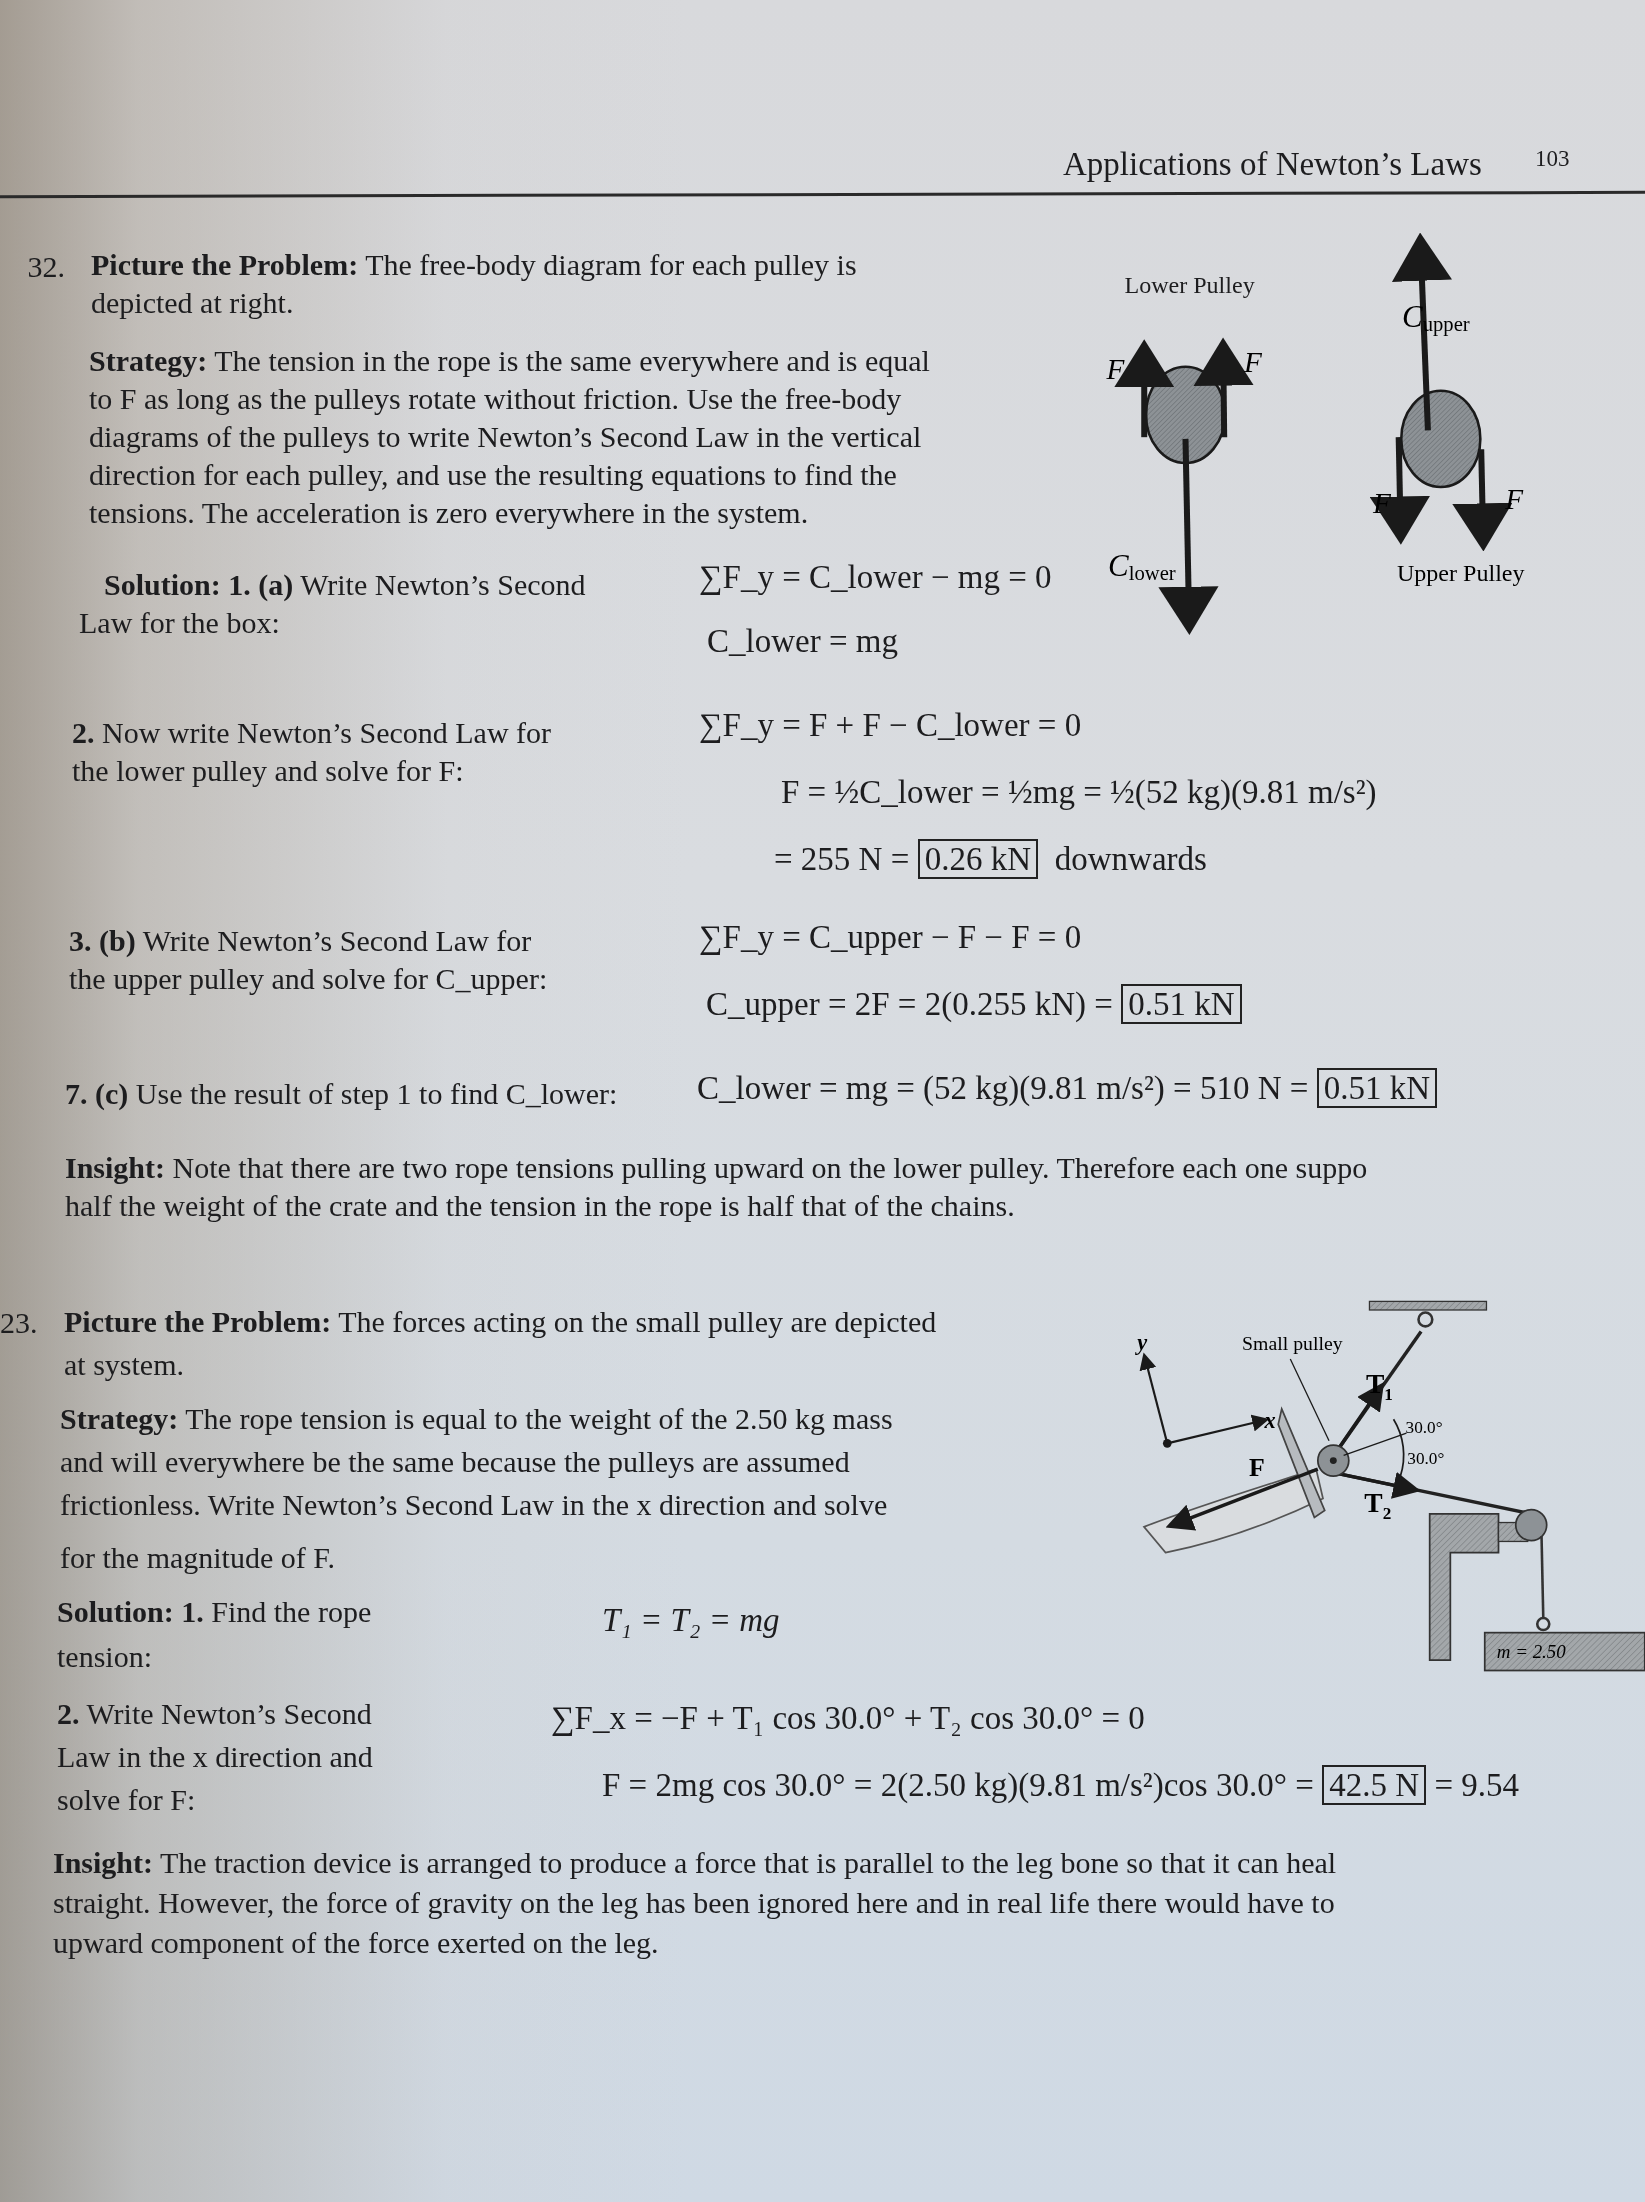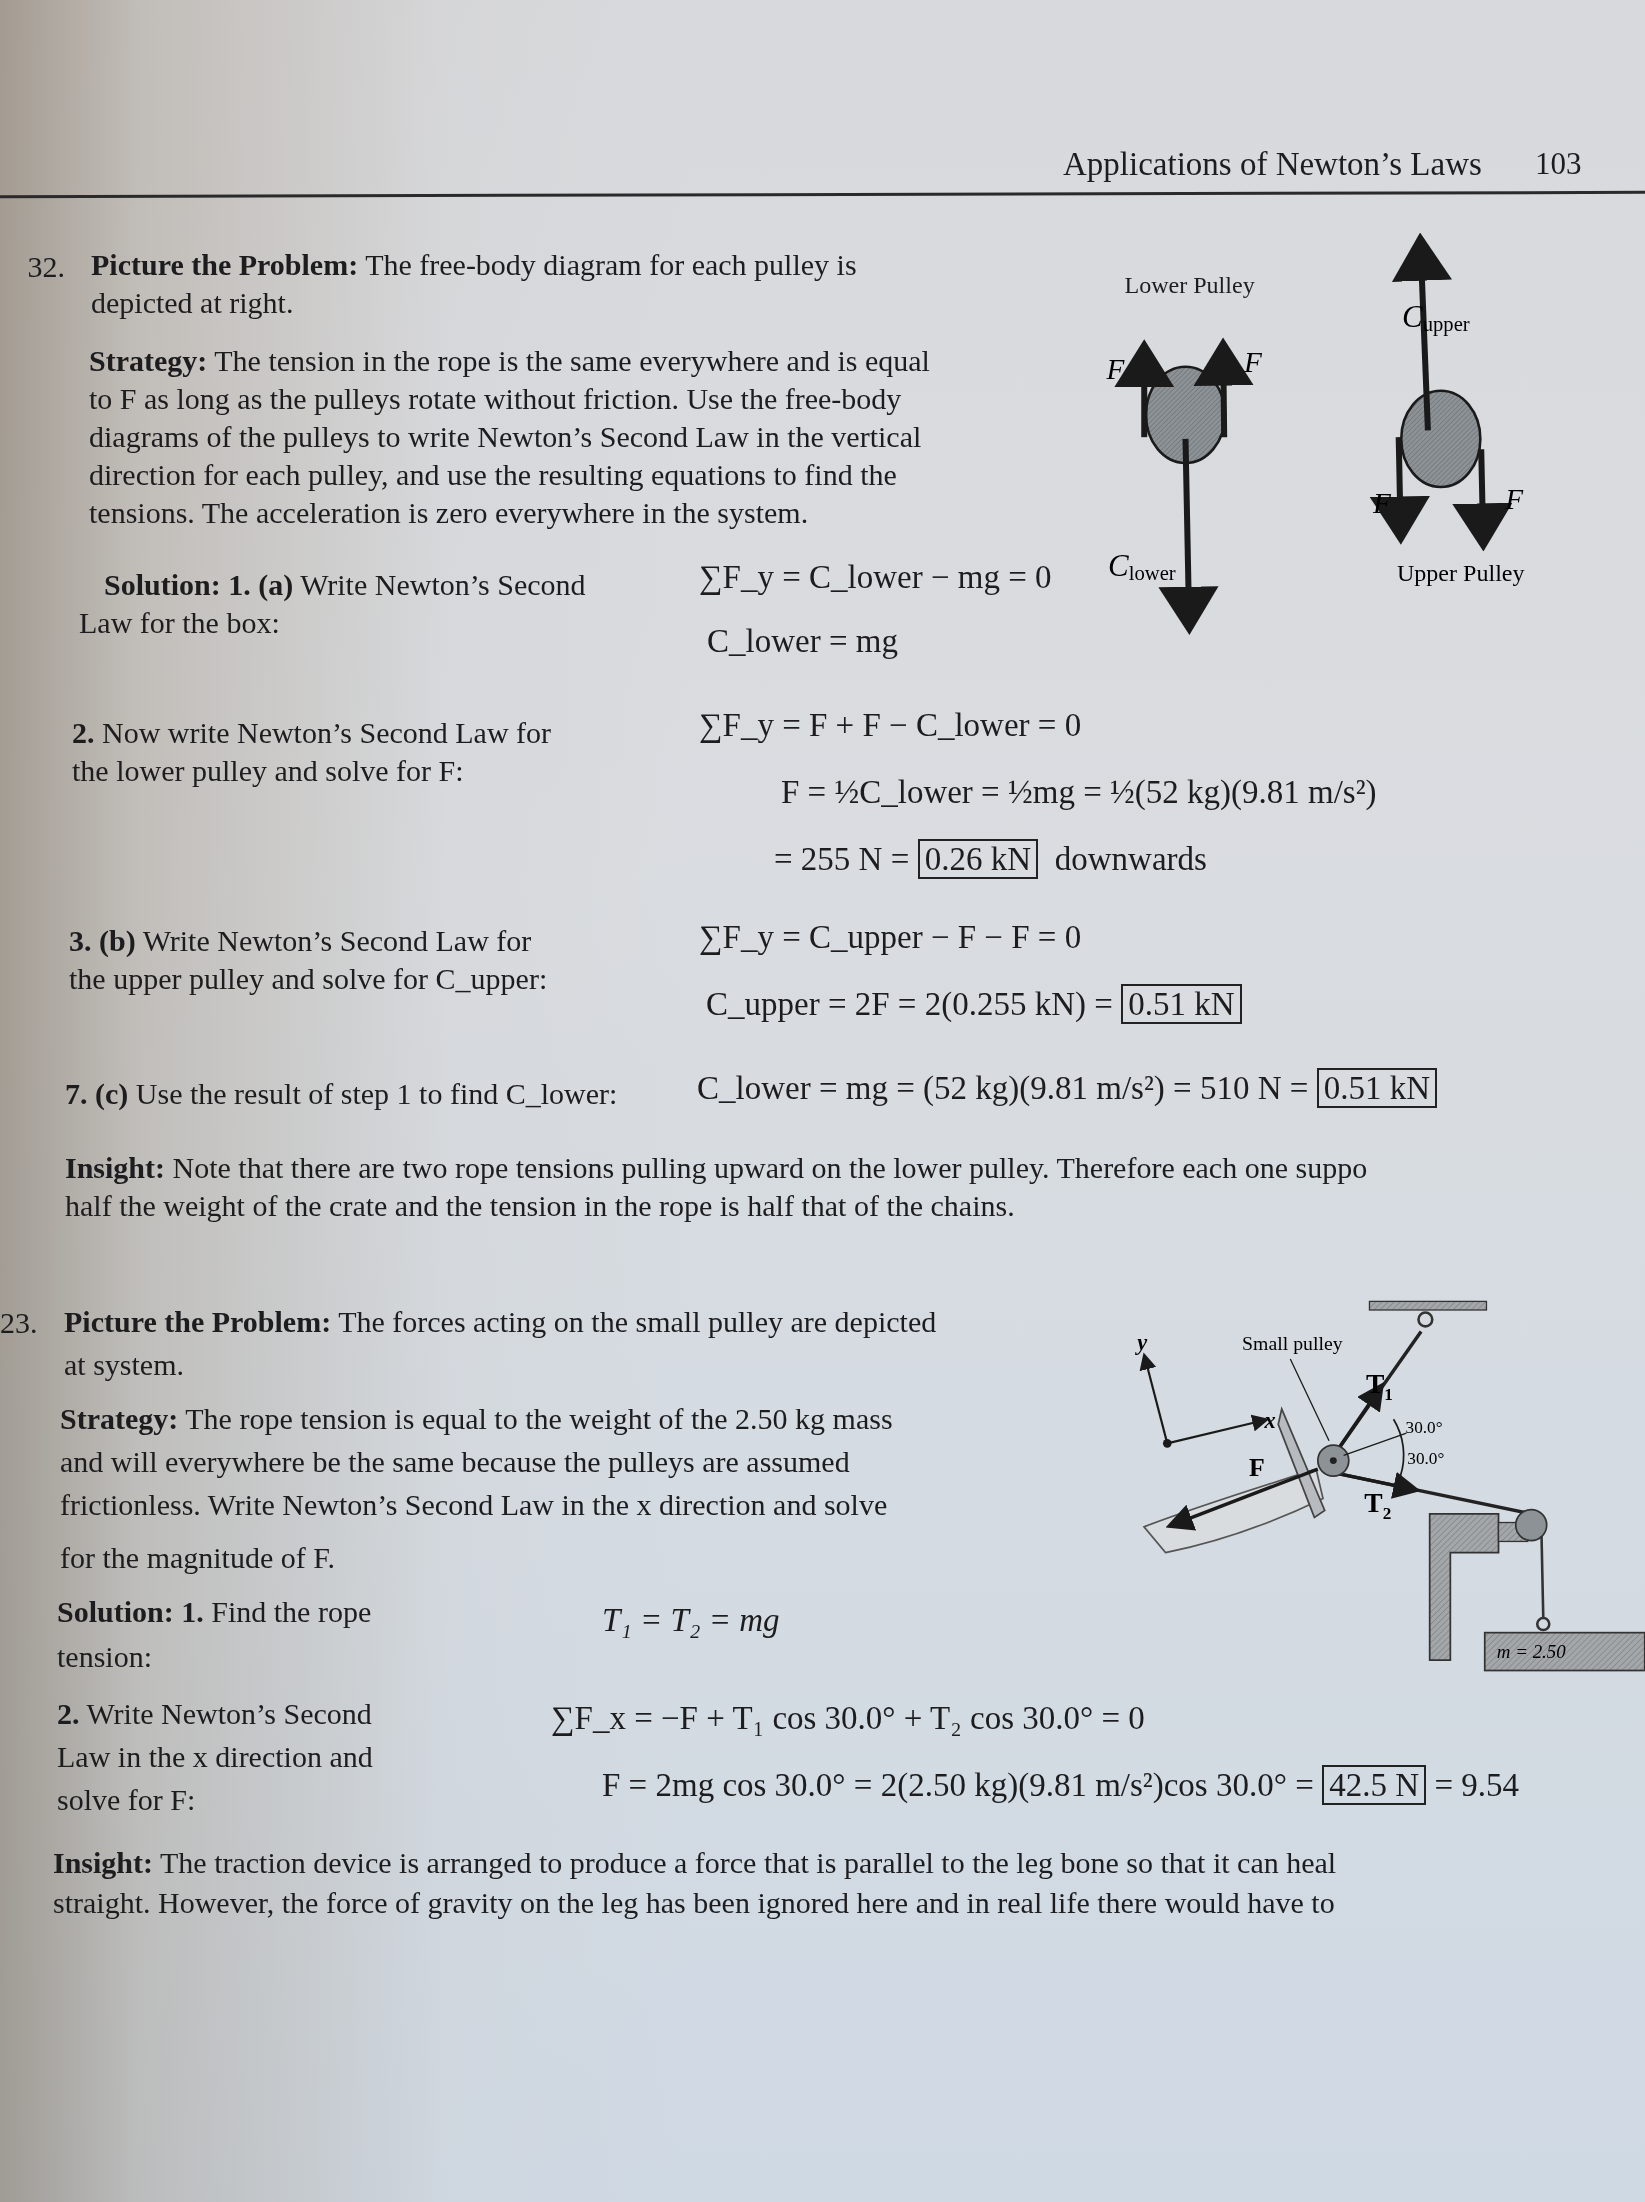--- a/index.html
+++ b/index.html
@@ -6,21 +6,21 @@
   body {
     width: 1645px; height: 2203px; overflow: hidden; position: relative;
     font-family: "Liberation Serif", "DejaVu Serif", serif;
     color: #1d1d1f;
     background:
       linear-gradient(90deg, rgba(120,105,85,0.55) 0px, rgba(150,135,115,0.35) 138px, rgba(200,195,190,0.12) 447px, rgba(255,255,255,0) 688px),
       linear-gradient(180deg, #d8d9dc 0%, #d9dce0 40%, #d4dbe2 70%, #cfd9e4 100%);
   }
   .abs { position: absolute; }
   .header-title { left: 1063px; top: 146px; font-size: 33px; }
-  .header-page { left: 1535px; top: 146px; font-size: 31px; }
+  .header-page { left: 1535px; top: 146px; font-size: 23px; }
   .header-rule { left: 0; top: 193px; width: 1645px; height: 2.6px; background: #2a2a2a; transform: rotate(-0.15deg); }
 
   .txt { font-size: 30px; line-height: 38px; }
   b.lbl { font-weight: bold; }
   .math { font-family: "Liberation Serif", serif; font-size: 33px; white-space: nowrap; }
   .boxed { border: 2.2px solid #222; padding: 0 5.2px; }
   svg text { font-family: "Liberation Serif", serif; }
 </style>
 </head>
 <body>
@@ -205,14 +205,15 @@
 <div class="abs math" style="left:551px;top:1700px;">∑F_x = −F + T₁ cos 30.0° + T₂ cos 30.0° = 0</div>
 <div class="abs math" style="left:602px;top:1767px;">
   <span>F = 2mg cos 30.0° = 2(2.50 kg)(9.81 m/s²)cos 30.0° =</span>
   <span class="boxed">42.5 N</span>
   <span>= 9.54</span>
 </div>
 
 <div class="abs txt" style="left:53px;top:1843px;width:1592px;white-space:nowrap;overflow:hidden;line-height:40px;">
   <div><b class="lbl">Insight:</b> <span>The traction device is arranged to produce a force that is parallel to the leg bone so that it can heal</span></div>
   <div>straight.  However, the force of gravity on the leg has been ignored here and in real life there would have to</div>
+  <div>upward component of the force exerted on the leg.</div>
 </div>
 
 
 </body></html>

